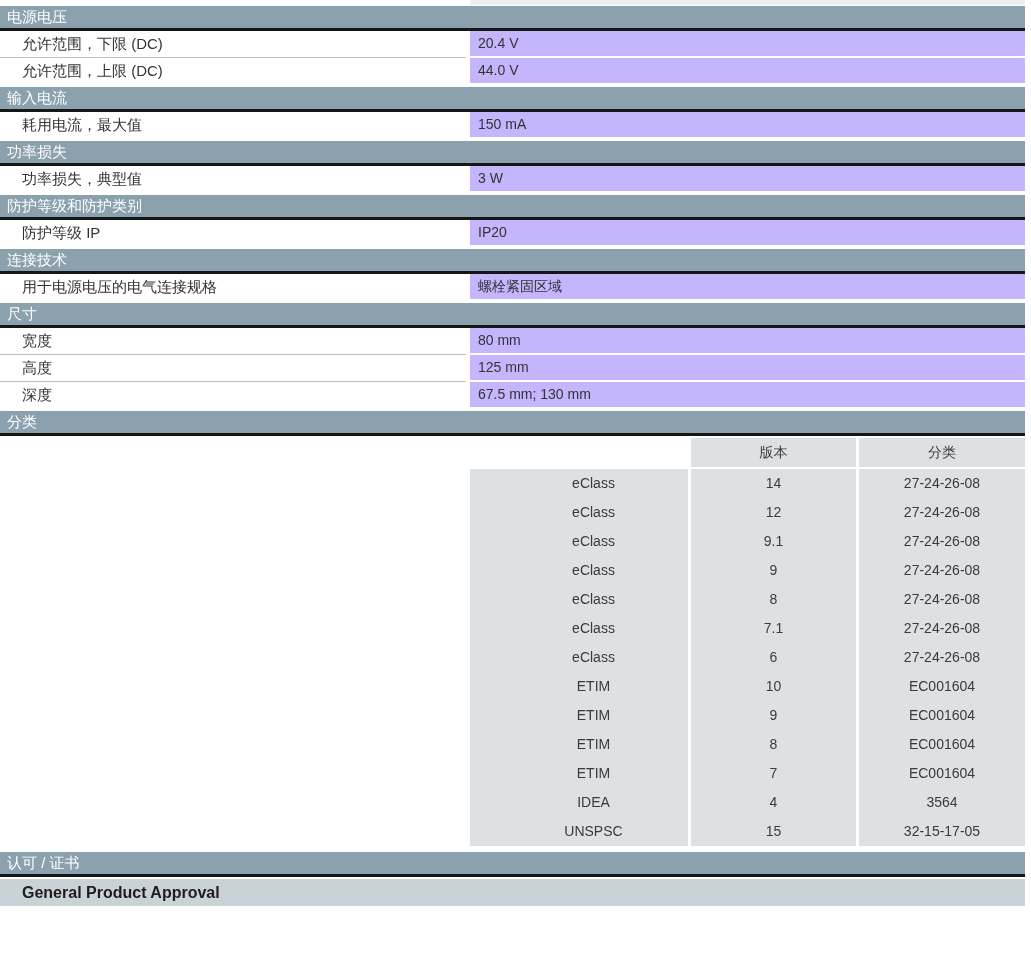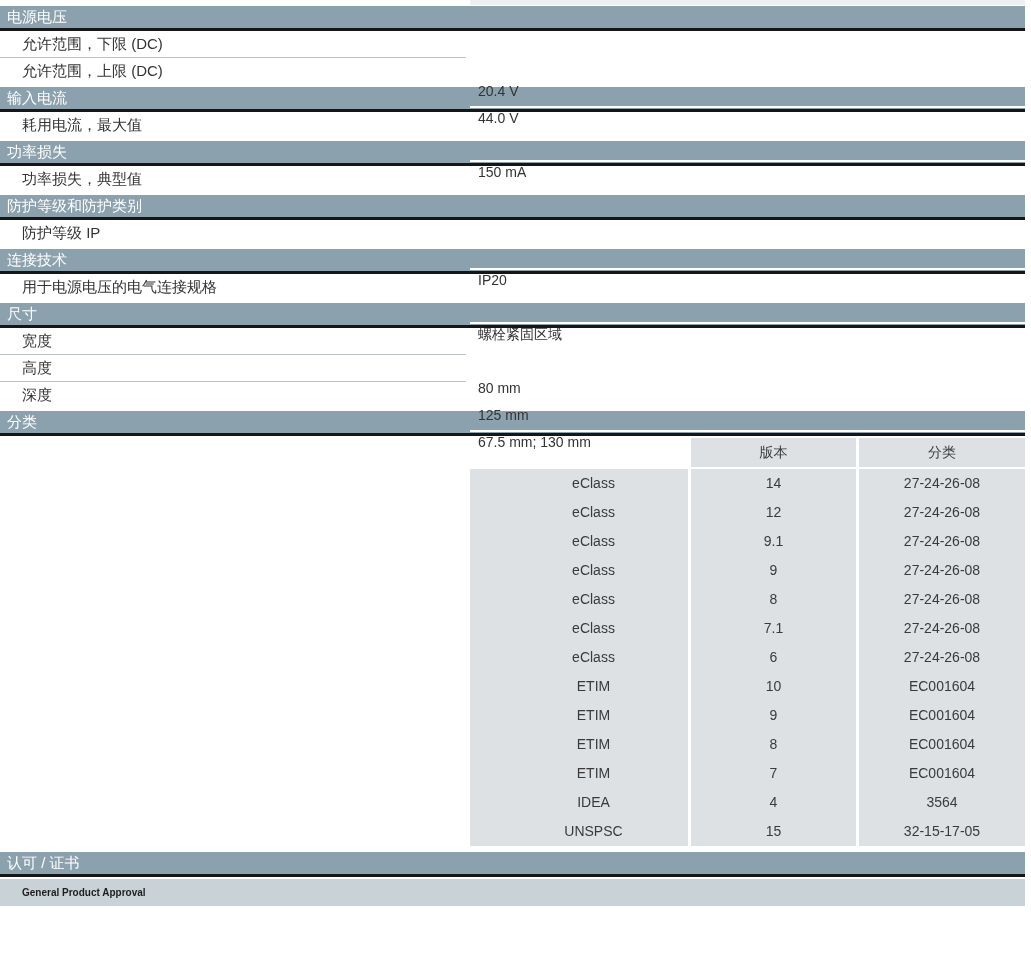--- a/index.html
+++ b/index.html
@@ -22,43 +22,43 @@
   
   .row{display:flex;height:27px;}
   .cl{
     width:466px;box-sizing:border-box;background:#fff;
     padding-left:22px;line-height:26px;font-size:15px;
     border-bottom:1px solid #bcc1c5;color:#333;
   }
   .row.last .cl{border-bottom-color:#ffffff;}
   .gap{width:4px;background:#fff;}
   .cv{
-    width:555px;box-sizing:border-box;background:#7dd3fc;
+    width:555px;box-sizing:border-box;background:#c4b5fd;
     padding-left:8px;line-height:25px;font-size:14px;
-    border-bottom:2px solid #fff;color:#333;margin-top:48px;
+    border-bottom:2px solid #fff;color:#333;
   }
 
   
   .tbl{margin-left:470px;width:555px;margin-top:2px;}
   .trow{display:flex;height:29px;align-items:flex-end;}
   .trow.thead{margin-bottom:2px;}
   .tc{
     background:#dde1e4;box-sizing:border-box;
     text-align:center;line-height:29px;font-size:14px;color:#3a3a3a;
   }
   .tc.name{width:218px;padding-left:29px;}
   .tc.ver{width:165px;}
   .tc.cls{width:166px;}
   .tgap{width:3px;background:#fff;}
 
   
   .approval-row{
     width:1025px;box-sizing:border-box;height:27px;margin-top:2px;
     background:#c9d2d7;padding-left:22px;line-height:27px;
-    font-size:10px;font-weight:bold;color:#1d1d1d;
+    font-size:16px;font-weight:bold;color:#1d1d1d;
   }
 </style>
 </head>
 <body>
 
 <div class="top-strip">
   <div class="right-frag"></div>
 </div>
 
 <div class="sec">
@@ -82,20 +82,21 @@
     <div class="gap"></div>
     <div class="cv">150 mA</div>
   </div>
 </div>
 
 <div class="sec">
   <div class="sec-title">功率损失</div>
   <div class="row last">
     <div class="cl">功率损失，典型值</div>
     <div class="gap"></div>
+    <div class="cv">3 W</div>
   </div>
 </div>
 
 <div class="sec">
   <div class="sec-title">防护等级和防护类别</div>
   <div class="row last">
     <div class="cl">防护等级 IP</div>
     <div class="gap"></div>
     <div class="cv">IP20</div>
   </div>

